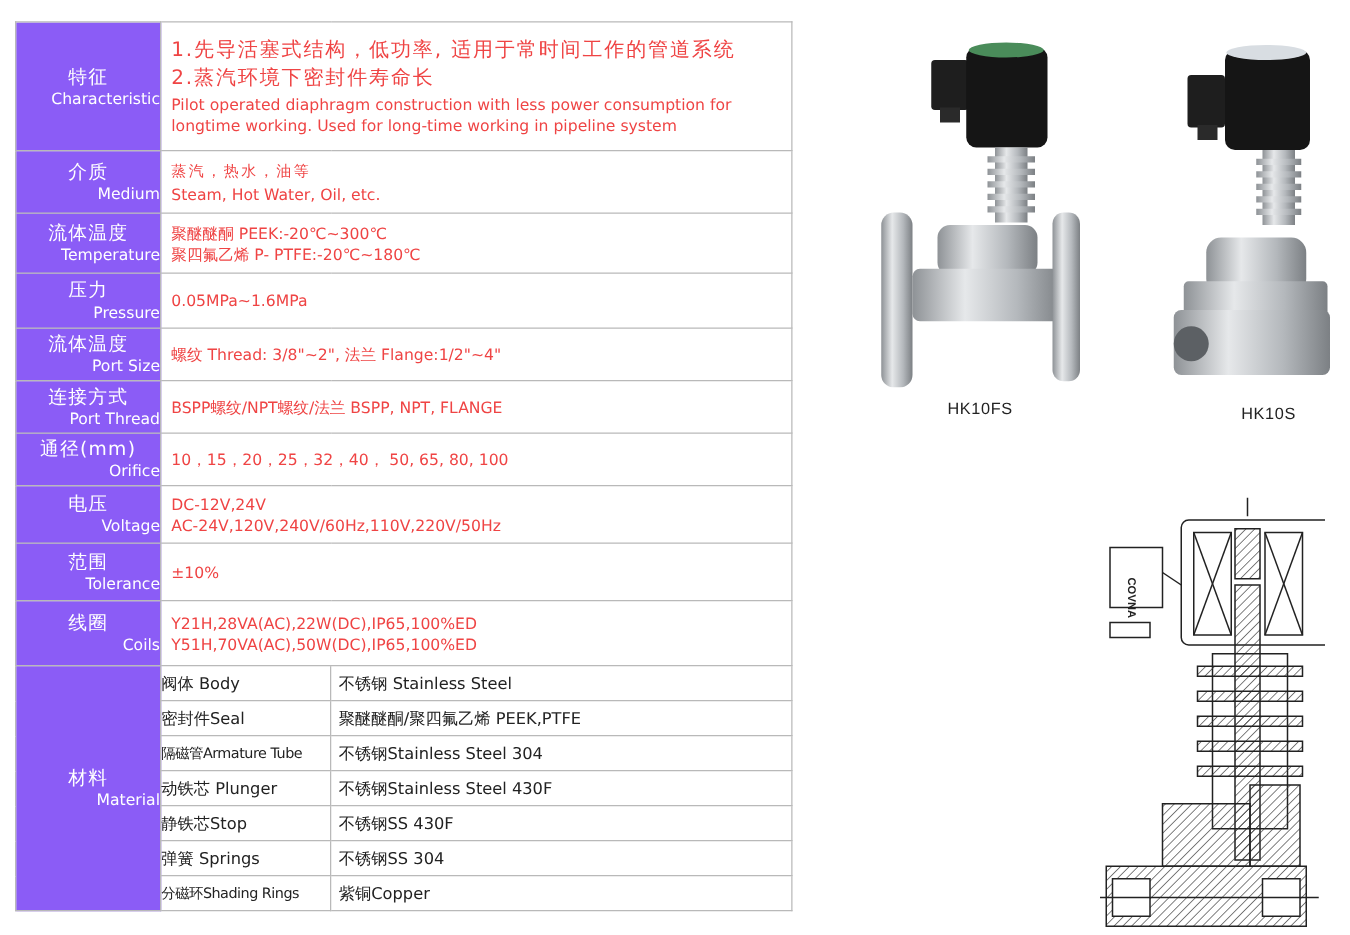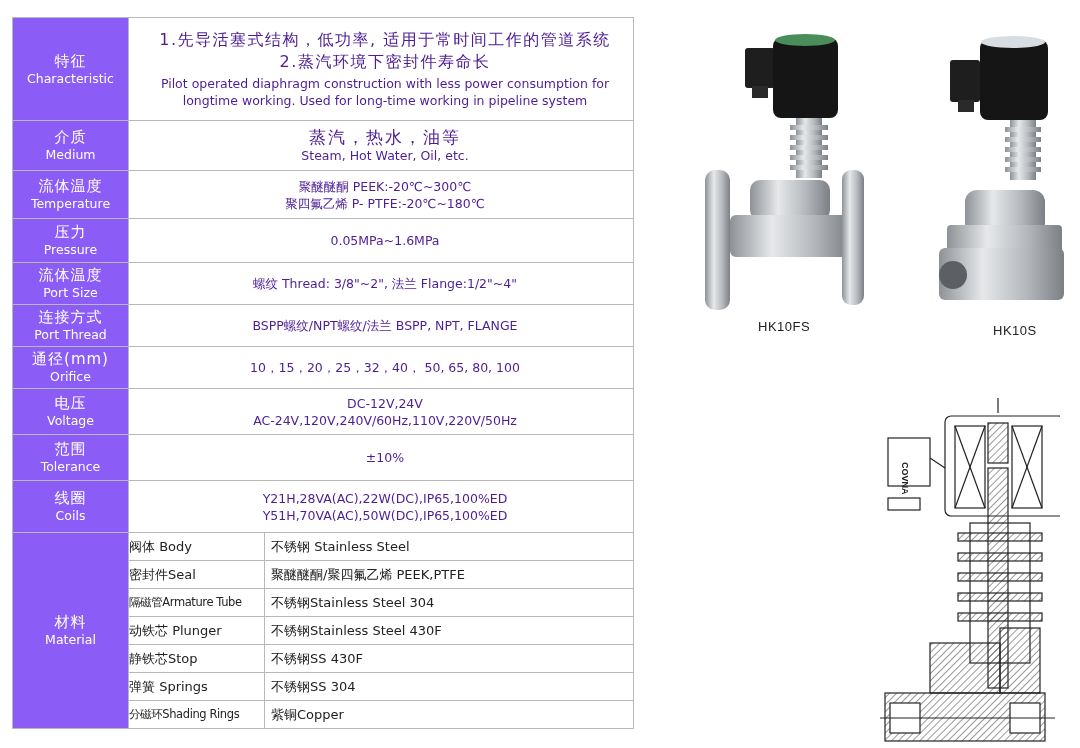--- a/index.html
+++ b/index.html
@@ -3,24 +3,24 @@
 <meta charset="utf-8">
 <style>
   html, body { margin: 0; padding: 0; background: #ffffff; }
   body { width: 1080px; height: 748px; position: relative; overflow: hidden;
          font-family: "DejaVu Sans", "Liberation Sans", sans-serif; color: #222; }
   .spec-table { position: absolute; left: 12px; top: 17px; width: 622px;
                 border-collapse: collapse; table-layout: fixed; }
   .spec-table td { border: 1.5px solid #b9b9b9; padding: 0; vertical-align: middle; }
   .lbl { background: #8b5cf6; color: #ffffff; text-align: center; width: 114px; }
   .lbl .zh { display: block; font-size: 15px; line-height: 19px; letter-spacing: 1px; }
-  .lbl .en { display: block; font-size: 12.5px; line-height: 16px; }
-  .val { padding-left: 8px !important; font-size: 12.5px; line-height: 17px; color: #4c1d95; text-align: center; }
+  .lbl .en { display: block; font-size: 12.5px; line-height: 16px; text-align: right; }
+  .val { padding-left: 8px !important; font-size: 12.5px; line-height: 17px; color: #ef4444; }
   .val .big { font-size: 16px; line-height: 22px; letter-spacing: 1.5px; }
-  .val .mid { font-size: 17px; line-height: 19px; }
+  .val .mid { font-size: 12px; line-height: 19px; }
   .sub { text-align: left; font-size: 13px; white-space: nowrap; width: 134px; }
   .sub.tight { font-size: 11.5px; letter-spacing: -0.4px; }
   .mval { padding-left: 6px !important; font-size: 13px; }
   .photo { position: absolute; }
   .caption { position: absolute; font-family: Liberation Sans, sans-serif; font-size: 13px; color: #222; letter-spacing: 0.5px; }
 </style>
 </head>
 <body>
 
 <table class="spec-table">

